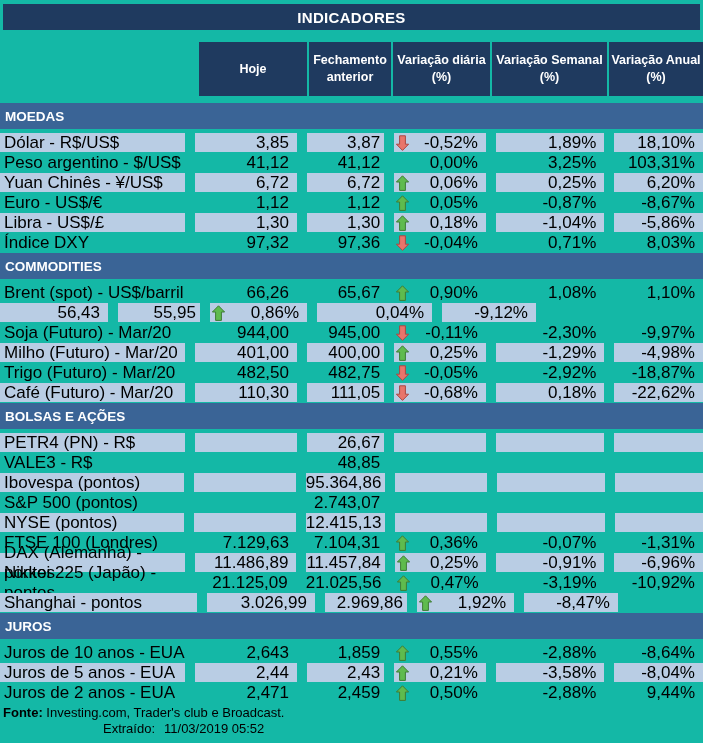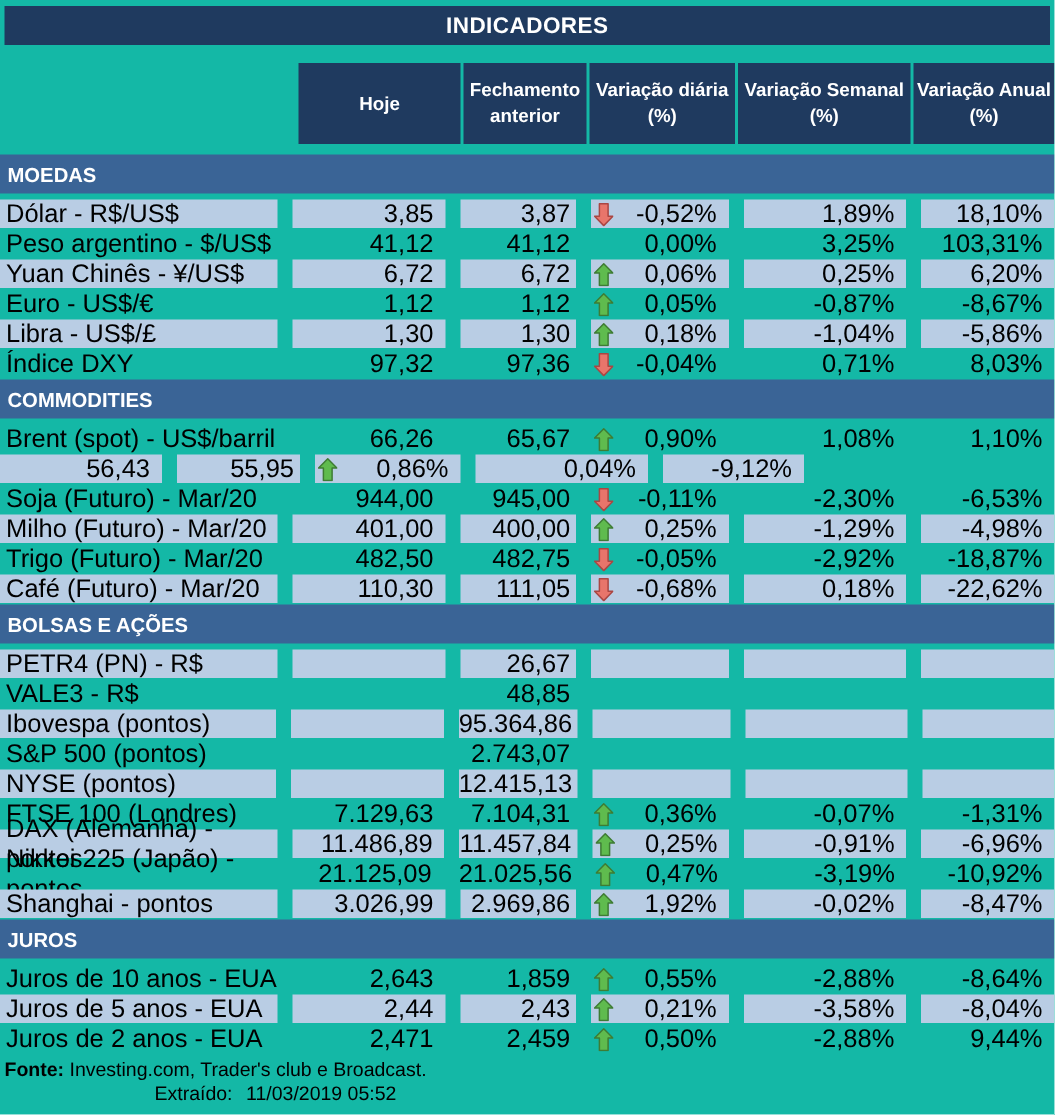--- a/index.html
+++ b/index.html
@@ -176,21 +176,21 @@
         <div class="cell c2">945,00</div>
         <div class="cell c3">
           <span class="arrow-slot">
             <svg width="13" height="16" viewBox="0 0 13 16">
               <polygon points="6.5,15.4 0.4,9.2 3.6,9.2 3.6,0.8 9.4,0.8 9.4,9.2 12.6,9.2" fill="#E8756B" stroke="#AA4643" stroke-width="1" stroke-linejoin="round"></polygon>
             </svg>
           </span>
           <span>-0,11%</span>
         </div>
         <div class="cell c4">-2,30%</div>
-        <div class="cell c5">-6,53%</div>
+        <div class="cell c5">-9,97%</div>
       </div>
       <div class="row shaded">
         <div class="cell c0">Milho (Futuro) - Mar/20</div>
         <div class="cell c1">401,00</div>
         <div class="cell c2">400,00</div>
         <div class="cell c3">
           <span class="arrow-slot">
             <svg width="13" height="16" viewBox="0 0 13 16">
               <polygon points="6.5,0.8 12.6,7 9.4,7 9.4,15.4 3.6,15.4 3.6,7 0.4,7" fill="#5FBB4E" stroke="#3E7C34" stroke-width="1" stroke-linejoin="round"></polygon>
             </svg>
@@ -336,21 +336,20 @@
         <div class="cell c1">3.026,99</div>
         <div class="cell c2">2.969,86</div>
         <div class="cell c3">
           <span class="arrow-slot">
             <svg width="13" height="16" viewBox="0 0 13 16">
               <polygon points="6.5,0.8 12.6,7 9.4,7 9.4,15.4 3.6,15.4 3.6,7 0.4,7" fill="#5FBB4E" stroke="#3E7C34" stroke-width="1" stroke-linejoin="round"></polygon>
             </svg>
           </span>
           <span>1,92%</span>
         </div>
-        <div class="cell c4">-0,02%</div>
         <div class="cell c5">-8,47%</div>
       </div>
       <div class="section-bar">JUROS</div>
       <div class="row">
         <div class="cell c0">Juros de 10 anos - EUA</div>
         <div class="cell c1">2,643</div>
         <div class="cell c2">1,859</div>
         <div class="cell c3">
           <span class="arrow-slot">
             <svg width="13" height="16" viewBox="0 0 13 16">

